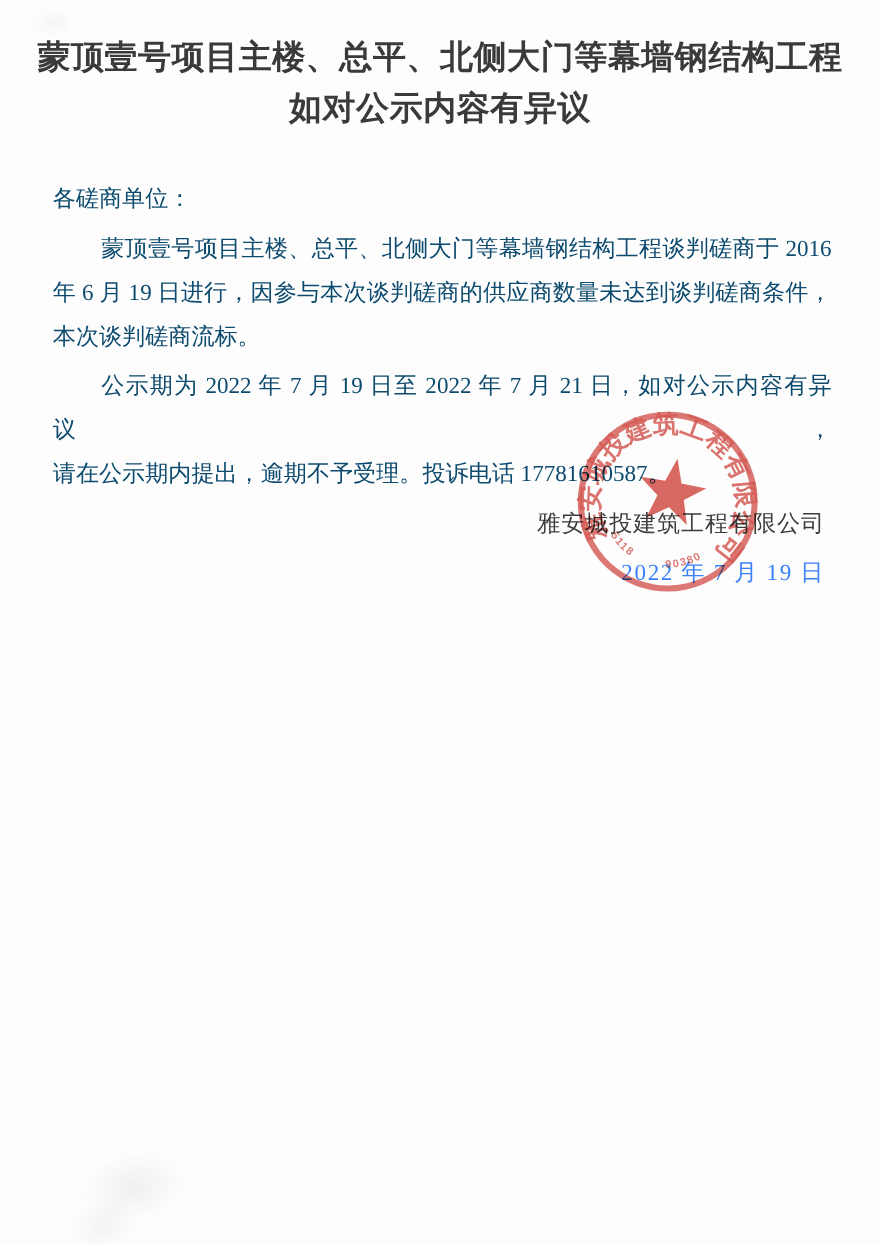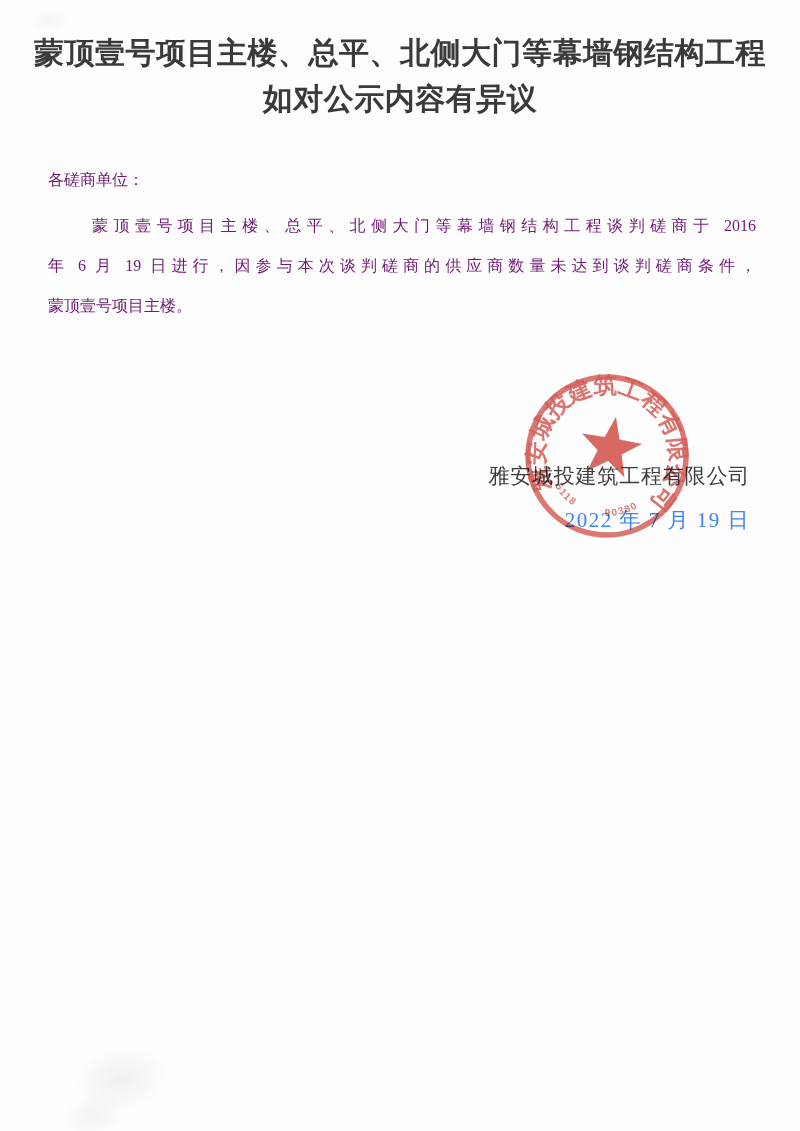--- a/index.html
+++ b/index.html
@@ -27,22 +27,22 @@
     text-align: center;
     font-family: "Liberation Sans", sans-serif;
     font-weight: 700;
     font-size: 30px;
     line-height: 46px;
     color: #3a3a3a;
     letter-spacing: 0.5px;
   }
   
   .body-text {
-    font-size: 16px;
-    color: #701a75;
+    font-size: 21px;
+    color: #0c4a6e;
     line-height: 40px;
   }
   .salutation {
     position: absolute;
     top: 160px;
     left: 48px;
     width: 708px;
   }
   .para1 {
     position: absolute;
@@ -129,24 +129,26 @@
   <div class="doc-title">
     <div>蒙顶壹号项目主楼、总平、北侧大门等幕墙钢结构工程</div>
     <div>如对公示内容有异议</div>
   </div>
 
   <div class="salutation body-text">各磋商单位：</div>
 
   <div class="para1 body-text">
     <div class="line jfull indent">蒙顶壹号项目主楼、总平、北侧大门等幕墙钢结构工程谈判磋商于 2016</div>
     <div class="line jfull">年 6 月 19 日进行，因参与本次谈判磋商的供应商数量未达到谈判磋商条件，</div>
-    <div class="line">蒙顶壹号项目主楼。</div>
+    <div class="line">本次谈判磋商流标。</div>
   </div>
 
   <div class="para2 body-text">
+    <div class="line jfull indent">公示期为 2022 年 7 月 19 日至 2022 年 7 月 21 日，如对公示内容有异议，</div>
+    <div class="line">请在公示期内提出，逾期不予受理。投诉电话 17781610587。</div>
   </div>
 
   <div class="company-line">雅安城投建筑工程有限公司</div>
   <div class="date-line">2022 年 7 月  19 日</div>
 
   <svg class="seal" viewBox="-102 -102 204 204" xmlns="http://www.w3.org/2000/svg">
     <defs>
       <path id="arcTop" d="M -48.3 40.5 A 63 63 0 1 1 48.3 40.5" fill="none"></path>
       <path id="arcNumL" d="M -46 38.6 A 60 60 0 0 0 -15.5 58" fill="none"></path>
       <path id="arcNumR" d="M 8.35 59.4 A 60 60 0 0 0 44.6 40.1" fill="none"></path>

